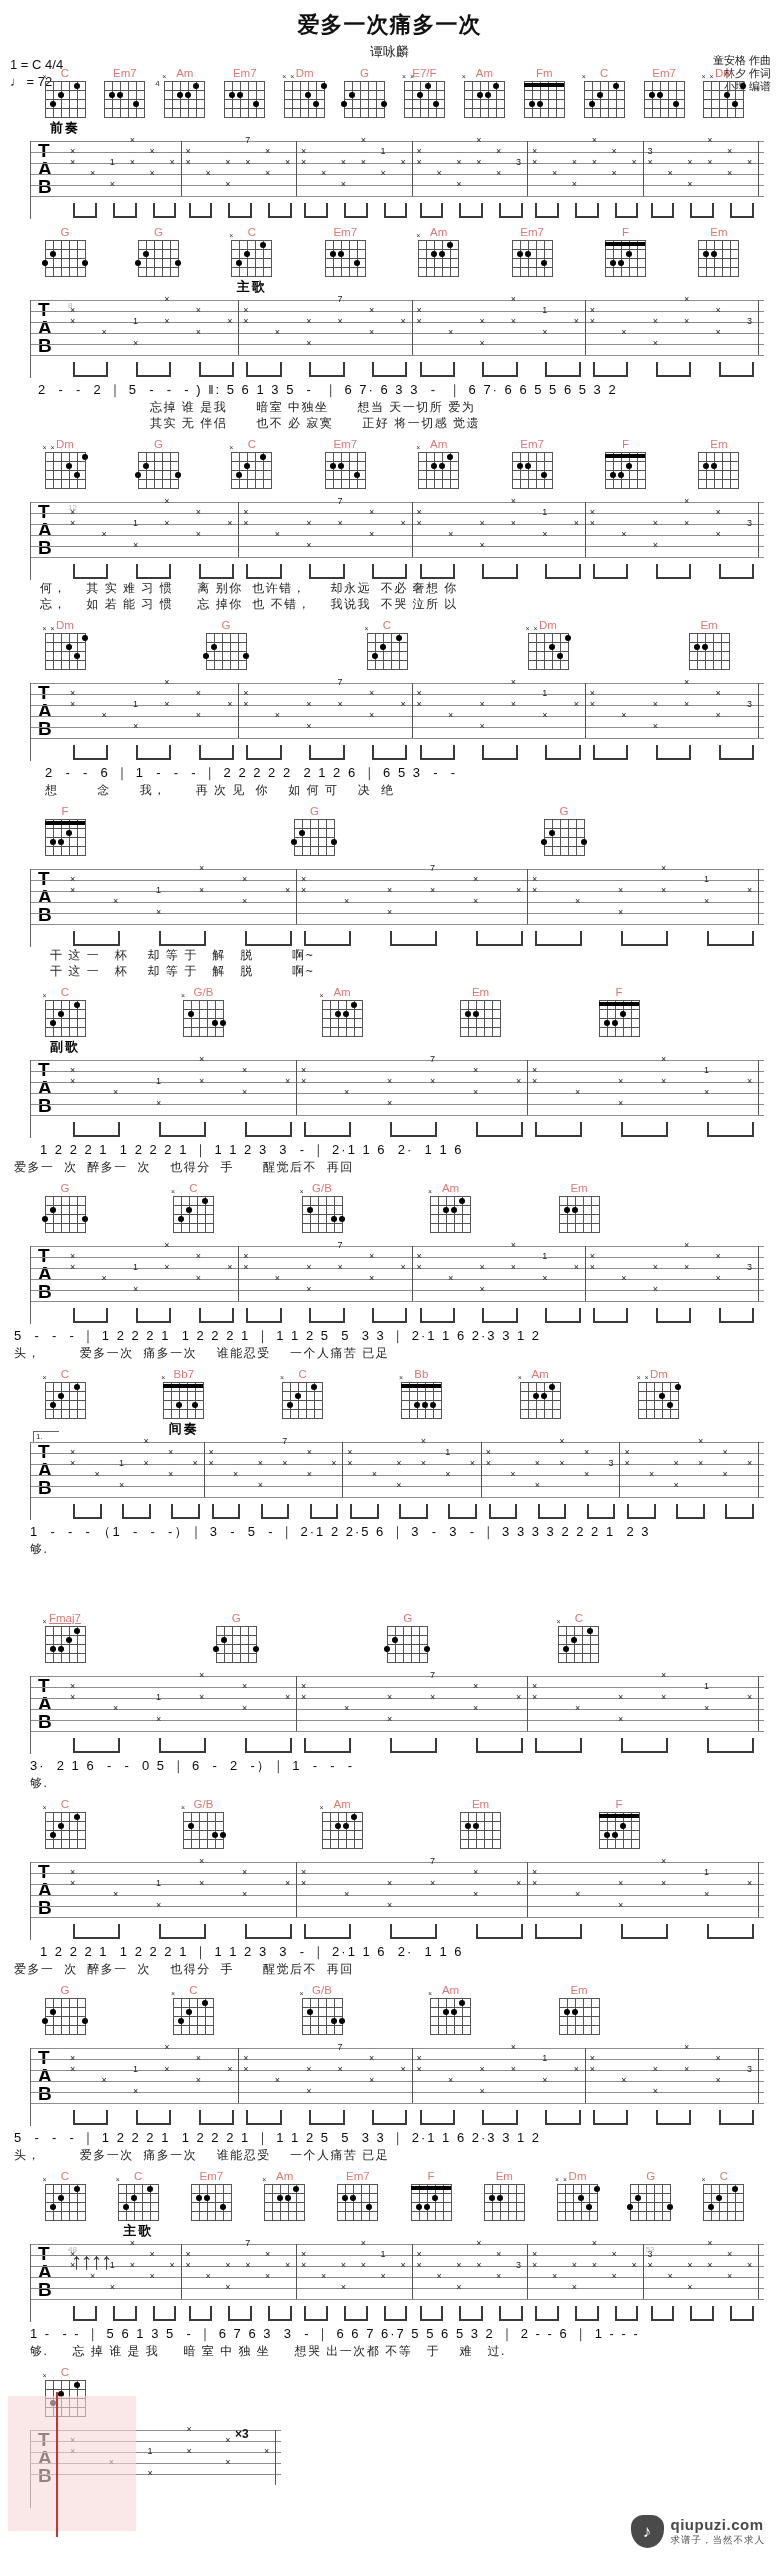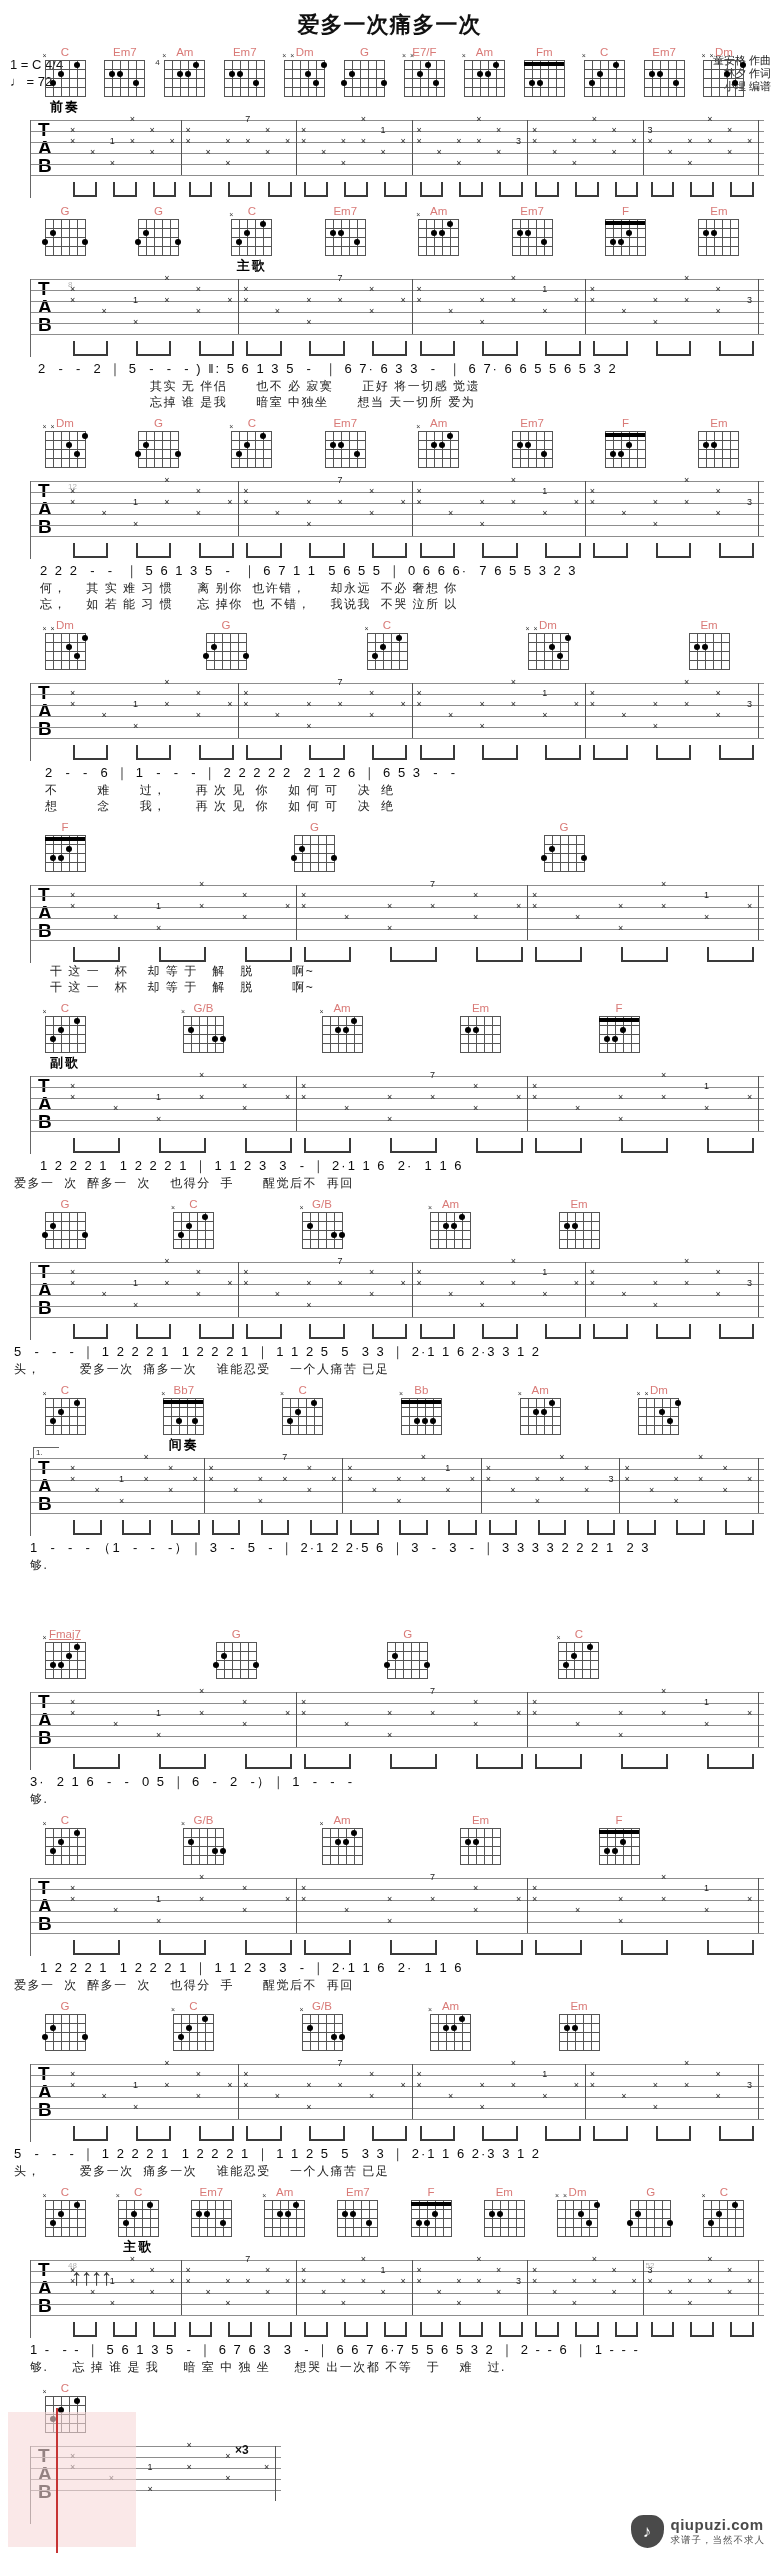--- a/index.html
+++ b/index.html
@@ -51,20 +51,21 @@
     display:flex;align-items:center;justify-content:center}
   .wm-note{color:#fff;font-size:17px;line-height:17px}
   .wm-site{font-size:15px;font-weight:bold;color:#4a4a4a;letter-spacing:.5px}
   .wm-slogan{font-size:9.5px;color:#4a4a4a;margin-top:1px;letter-spacing:1px}
 </style>
 </head>
 <body>
 
 <div>
   <div class="h-title">爱多一次痛多一次</div>
+  <div class="h-artist">谭咏麟</div>
   <div class="h-left">
     <div>1 = C 4/4</div>
     <div>♩ = 72</div>
   </div>
   <div class="h-right">
     <div>童安格 作曲</div>
     <div>林夕 作词</div>
     <div>小埋 编谱</div>
   </div>
 </div>
@@ -405,22 +406,22 @@
         <span class="mk" style="left: 653.1px; top: 17px;">×</span>
         <span class="mk" style="left: 684.55px; top: 6px;">×</span>
         <span class="mk" style="left: 684.55px; top: 28px;">×</span>
         <span class="mk" style="left: 716px; top: 17px;">3</span>
         <div class="ubeam" style="left: 561.75px; width: 31.45px;"></div>
         <div class="ubeam" style="left: 624.65px; width: 31.45px;"></div>
         <div class="ubeam" style="left: 687.55px; width: 31.45px;"></div>
         <span class="bnum" style="left: 37px;">8</span>
       </div>
       <div class="nums" style="padding-left: 38px;">2  -  -  2 ｜ 5  -  -  - ) ‖: 5 6 1 3 5  -  ｜ 6 7· 6 3 3  -  ｜ 6 7· 6 6 5 5 6 5 3 2</div>
+      <div class="lyr" style="padding-left: 150px;">忘掉 谁 是我      暗室 中独坐      想当 天一切所 爱为</div>
       <div class="lyr" style="padding-left: 150px;">其实 无 伴侣      也不 必 寂寞      正好 将一切感 觉遗</div>
-      <div class="lyr" style="padding-left: 150px;">忘掉 谁 是我      暗室 中独坐      想当 天一切所 爱为</div>
     </div>
     <div class="sys">
       <div class="crow" style="width: 700px;">
         <div class="chord">
           <div class="cname" style="color: rgb(217, 122, 119);">Dm</div>
           <div class="cgrid">
             <span class="mute" style="left: -2px;">×</span>
             <span class="mute" style="left: 6px;">×</span>
             <span class="dot" style="left: 21px; top: 11px;"></span>
             <span class="dot" style="left: 29px; top: 20px;"></span>
@@ -545,21 +546,20 @@
         <span class="mk" style="left: 653.1px; top: -5px;">×</span>
         <span class="mk" style="left: 653.1px; top: 17px;">×</span>
         <span class="mk" style="left: 684.55px; top: 6px;">×</span>
         <span class="mk" style="left: 684.55px; top: 28px;">×</span>
         <span class="mk" style="left: 716px; top: 17px;">3</span>
         <div class="ubeam" style="left: 561.75px; width: 31.45px;"></div>
         <div class="ubeam" style="left: 624.65px; width: 31.45px;"></div>
         <div class="ubeam" style="left: 687.55px; width: 31.45px;"></div>
         <span class="bnum" style="left: 37px;">12</span>
       </div>
-      <div class="nums" style="padding-left: 40px;">2 2 2  -  -  ｜ 5 6 1 3 5  -  ｜ 6 7 1 1  5 6 5 5 ｜ 0 6 6 6·  7 6 5 5 3 2 3</div>
       <div class="lyr" style="padding-left: 40px;">何，    其 实 难 习 惯     离 别你  也许错，     却永远  不必 奢想 你</div>
       <div class="lyr" style="padding-left: 40px;">忘，    如 若 能 习 惯     忘 掉你  也 不错，    我说我  不哭 泣所 以</div>
     </div>
     <div class="sys">
       <div class="crow" style="width: 690px;">
         <div class="chord">
           <div class="cname" style="color: rgb(217, 122, 119);">Dm</div>
           <div class="cgrid">
             <span class="mute" style="left: -2px;">×</span>
             <span class="mute" style="left: 6px;">×</span>
@@ -662,21 +662,20 @@
         <span class="mk" style="left: 653.1px; top: -5px;">×</span>
         <span class="mk" style="left: 653.1px; top: 17px;">×</span>
         <span class="mk" style="left: 684.55px; top: 6px;">×</span>
         <span class="mk" style="left: 684.55px; top: 28px;">×</span>
         <span class="mk" style="left: 716px; top: 17px;">3</span>
         <div class="ubeam" style="left: 561.75px; width: 31.45px;"></div>
         <div class="ubeam" style="left: 624.65px; width: 31.45px;"></div>
         <div class="ubeam" style="left: 687.55px; width: 31.45px;"></div>
       </div>
       <div class="nums" style="padding-left: 45px;">2  -  -  6 ｜ 1  -  -  - ｜ 2 2 2 2 2  2 1 2 6 ｜ 6 5 3  -  -</div>
-      <div class="lyr" style="padding-left: 45px;">不        难      过，      再 次 见  你    如 何 可    决  绝</div>
       <div class="lyr" style="padding-left: 45px;">想        念      我，      再 次 见  你    如 何 可    决  绝</div>
     </div>
     <div class="sys">
       <div class="crow" style="width: 545px;">
         <div class="chord">
           <div class="cname" style="color: rgb(217, 122, 119);">F</div>
           <div class="cgrid">
             <span class="dot" style="left: 5px; top: 20px;"></span>
             <span class="dot" style="left: 13px; top: 20px;"></span>
             <span class="dot" style="left: 21px; top: 11px;"></span>

